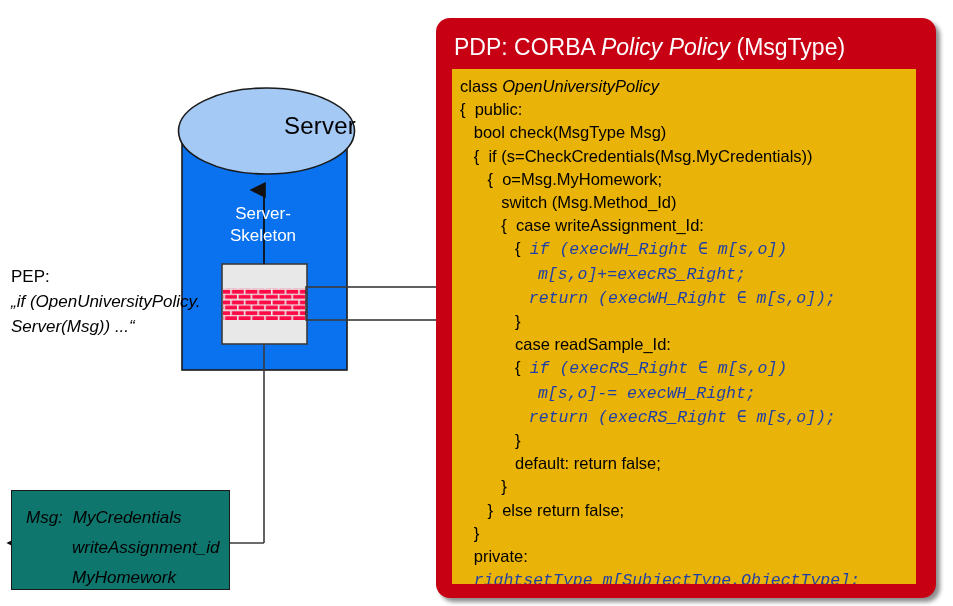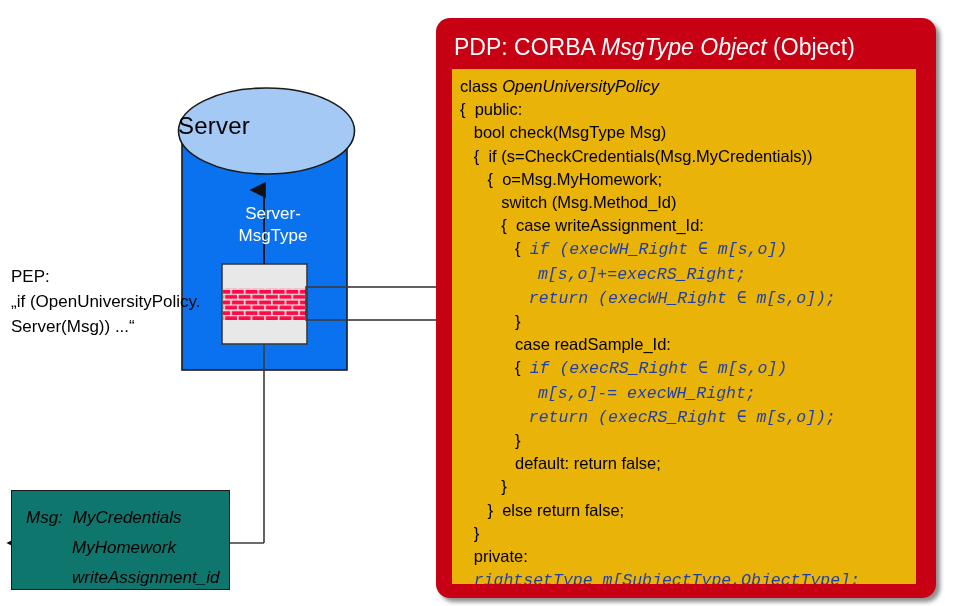--- a/index.html
+++ b/index.html
@@ -27,48 +27,47 @@
     left: 0; top: 0;
     width: 953px;
     height: 606px;
   }
 
   .server-label {
     position: absolute;
     left: 178px;
     top: 112px;
     width: 178px;
-    text-align: left;
+    text-align: right;
     font-size: 24px;
     color: #000000;
     letter-spacing: 0.2px;
   }
   .skeleton-label {
     position: absolute;
     left: 182px;
     top: 203px;
     width: 162px;
     text-align: center;
     font-size: 17px;
     line-height: 22px;
     color: #ffffff;
-    padding-left: 10px;
   }
 
   .pep-block {
     position: absolute;
     left: 11px;
     top: 264px;
     width: 235px;
     font-size: 17px;
     line-height: 25px;
     color: #000000;
   }
   .pep-block .pep-title { font-style: normal; }
-  .pep-block .pep-quote { }
+  .pep-block .pep-quote { font-style: italic; }
 
   .msg-box {
     position: absolute;
     left: 11px;
     top: 490px;
     width: 219px;
     height: 100px;
     border: 1.6px solid #1a1a1a;
     background: #0f766e;
     box-sizing: border-box;
@@ -173,37 +172,37 @@
     <line x1="264" y1="344" x2="264" y2="543" stroke="#3a3a3a" stroke-width="1.6"></line>
 
     <line x1="264" y1="543" x2="8" y2="543" stroke="#3a3a3a" stroke-width="1.6" marker-end="url(#arrowRight)"></line>
 
     <rect x="306" y="287" width="170" height="33" fill="none" stroke="#3a3a3a" stroke-width="1.6"></rect>
   </svg>
 
   <div class="server-label">Server</div>
   <div class="skeleton-label">
     <span>Server-</span><br>
-    <span>MsgType</span>
+    <span>Skeleton</span>
   </div>
 
   <div class="pep-block">
     <div class="pep-title">PEP:</div>
     <div class="pep-quote">„if (OpenUniversityPolicy.</div>
     <div class="pep-quote">Server(Msg)) ...“</div>
   </div>
 
   <div class="msg-box">
     <div class="msg-inner">
       <span class="msg-line"><span class="msg-key">Msg:</span><span>MyCredentials</span></span>
+      <span class="msg-line indent"><span>writeAssignment_id</span></span>
       <span class="msg-line indent"><span>MyHomework</span></span>
-      <span class="msg-line indent"><span>writeAssignment_id</span></span>
     </div>
   </div>
 
   <div class="pdp-panel">
     <div class="pdp-title">
-      <span>PDP: CORBA </span><span class="ital">MsgType Object</span><span> (Object)</span>
+      <span>PDP: CORBA </span><span class="ital">Policy Policy</span><span> (MsgType)</span>
     </div>
     <div class="pdp-code" id="pdp-code"><span class="code-line"><span>class </span><span class="ital">OpenUniversityPolicy</span></span><span class="code-line"><span>{  public:</span></span><span class="code-line"><span>   bool check(MsgType Msg)</span></span><span class="code-line"><span>   {  if (s=CheckCredentials(Msg.MyCredentials))</span></span><span class="code-line"><span>      {  o=Msg.MyHomework;</span></span><span class="code-line"><span>         switch (Msg.Method_Id)</span></span><span class="code-line"><span>         {  case writeAssignment_Id:</span></span><span class="code-line"><span>            {  </span><span class="hl">if (execWH_Right ∈ m[s,o])</span></span><span class="code-line"><span>                 </span><span class="hl">m[s,o]+=execRS_Right;</span></span><span class="code-line"><span>               </span><span class="hl">return (execWH_Right ∈ m[s,o]);</span></span><span class="code-line"><span>            }</span></span><span class="code-line"><span>            case readSample_Id:</span></span><span class="code-line"><span>            {  </span><span class="hl">if (execRS_Right ∈ m[s,o])</span></span><span class="code-line"><span>                 </span><span class="hl">m[s,o]-= execWH_Right;</span></span><span class="code-line"><span>               </span><span class="hl">return (execRS_Right ∈ m[s,o]);</span></span><span class="code-line"><span>            }</span></span><span class="code-line"><span>            default: return false;</span></span><span class="code-line"><span>         }</span></span><span class="code-line"><span>      }  else return false;</span></span><span class="code-line"><span>   }</span></span><span class="code-line"><span>   private:</span></span><span class="code-line"><span>   </span><span class="hl">rightsetType m[SubjectType,ObjectType];</span></span></div>
   </div>
 
 </div>
 
 </body></html>

